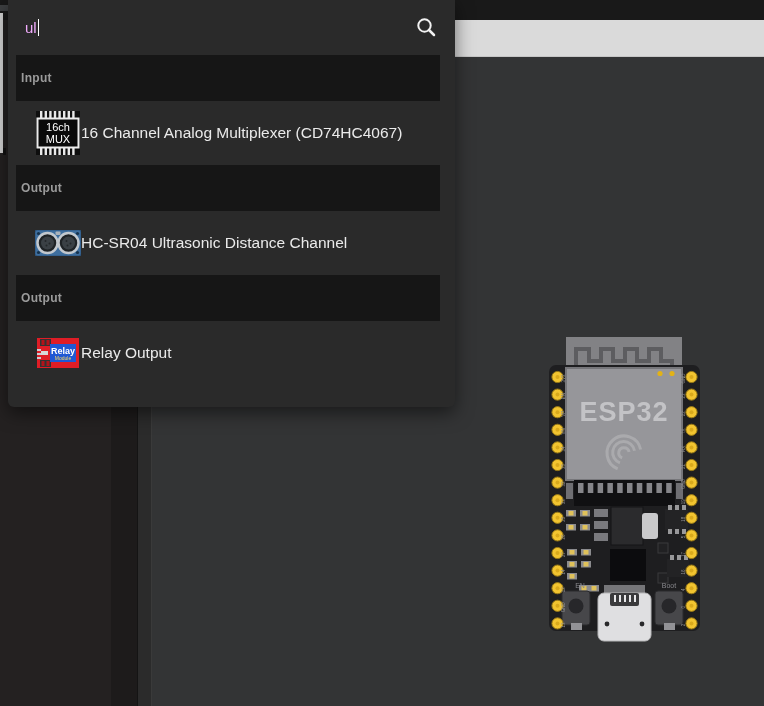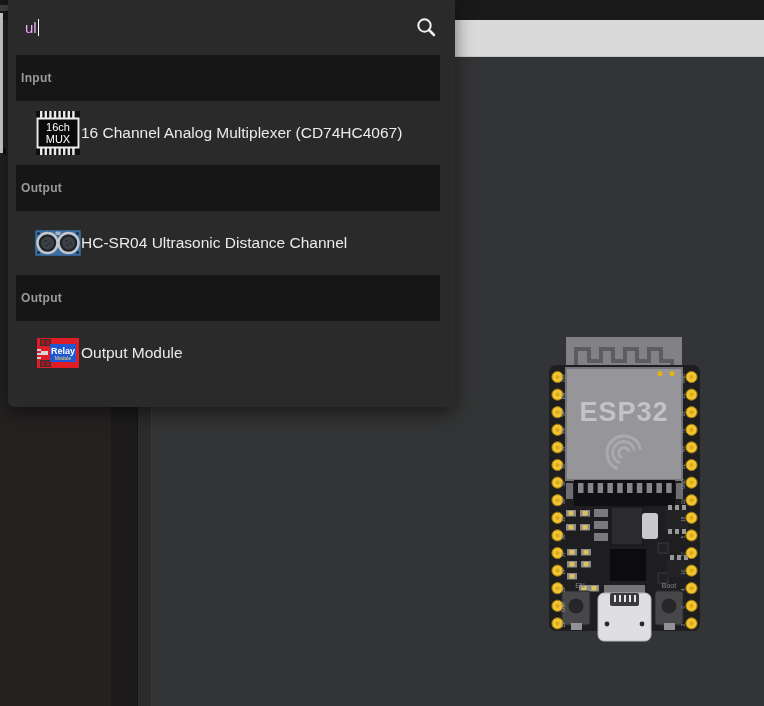--- a/index.html
+++ b/index.html
@@ -364,16 +364,16 @@
             <rect x="9.5" y="2" width="3" height="5" fill="#b41219"></rect>
         <rect x="3" y="22" width="11" height="7" fill="#333333"></rect>
         <rect x="4.5" y="23" width="3" height="5" fill="#b41219"></rect>
             <rect x="9.5" y="23" width="3" height="5" fill="#b41219"></rect>
         <rect x="4" y="13" width="7" height="4" fill="#d8d8d8"></rect>
         <rect x="13" y="6" width="26" height="18" fill="#1f58d4"></rect>
         <text x="26" y="16" text-anchor="middle" font-size="9" font-weight="bold" fill="#ffffff">Relay</text>
         <text x="26" y="22" text-anchor="middle" font-size="5" fill="#ffd95e">Module</text>
       </svg>
     </span>
-    <span class="part-label">Output Module</span>
+    <span class="part-label">Relay Output</span>
   </div>
 </div>
 </div>
 
 </body></html>

